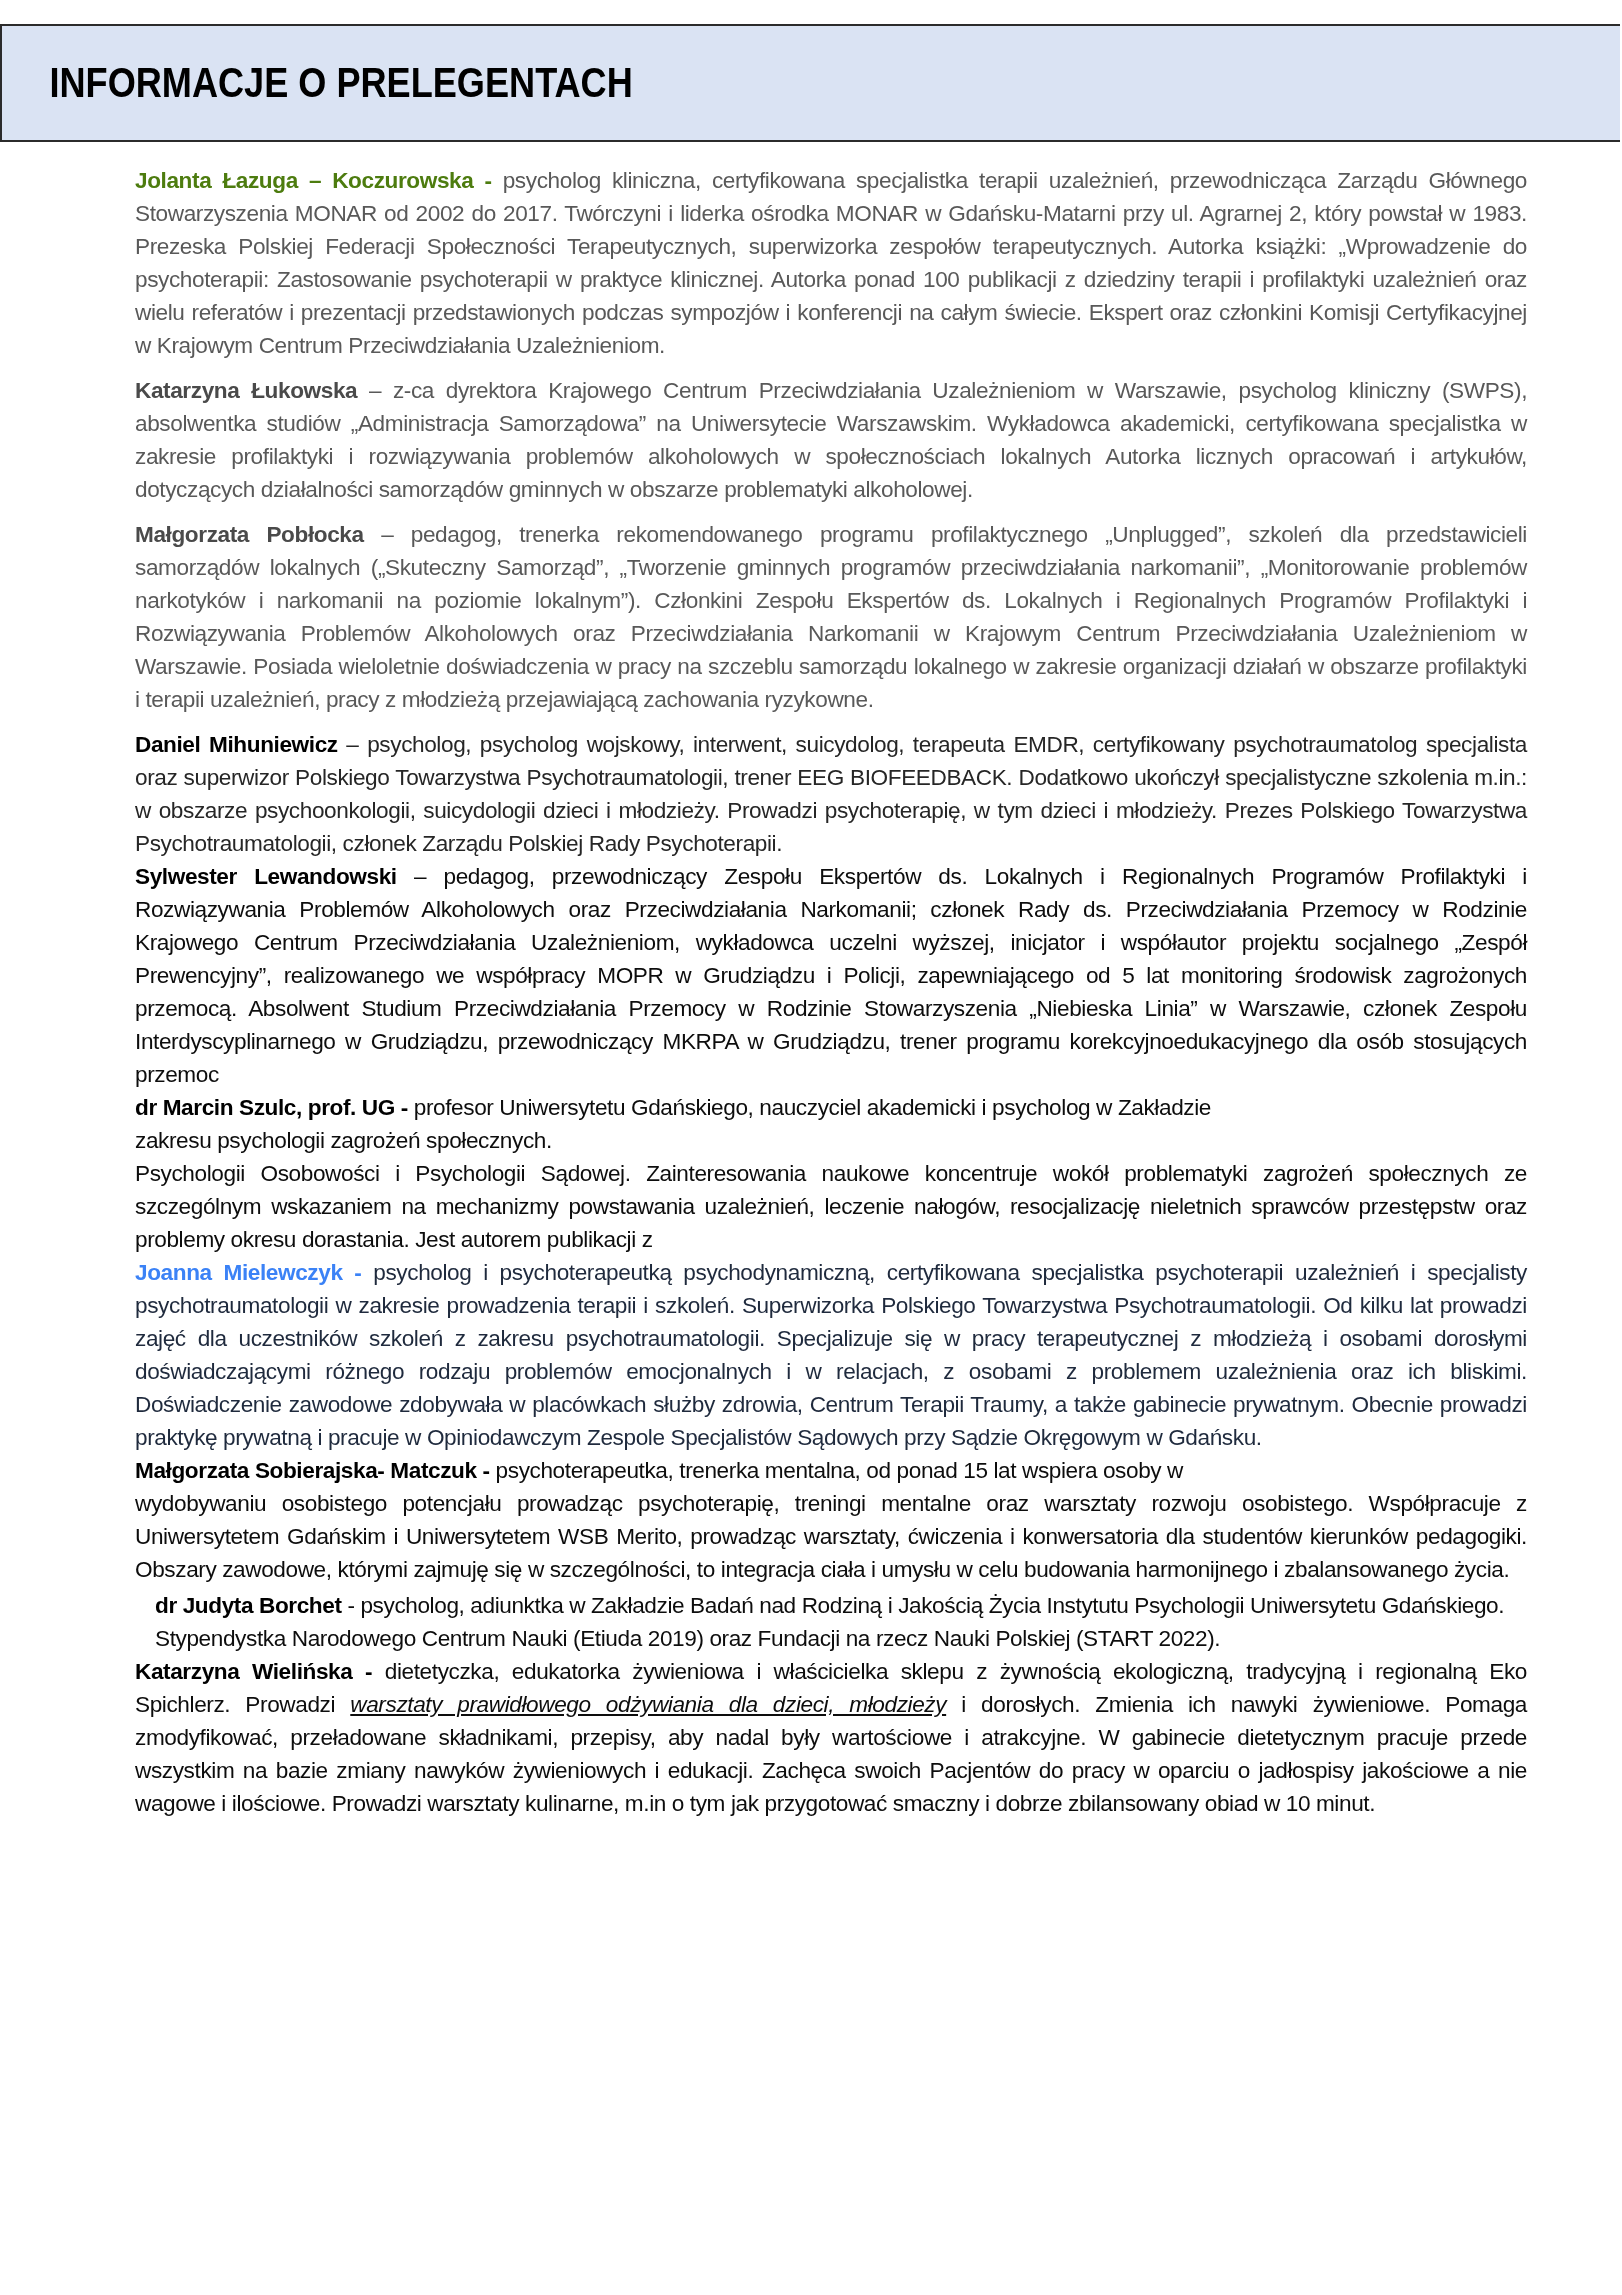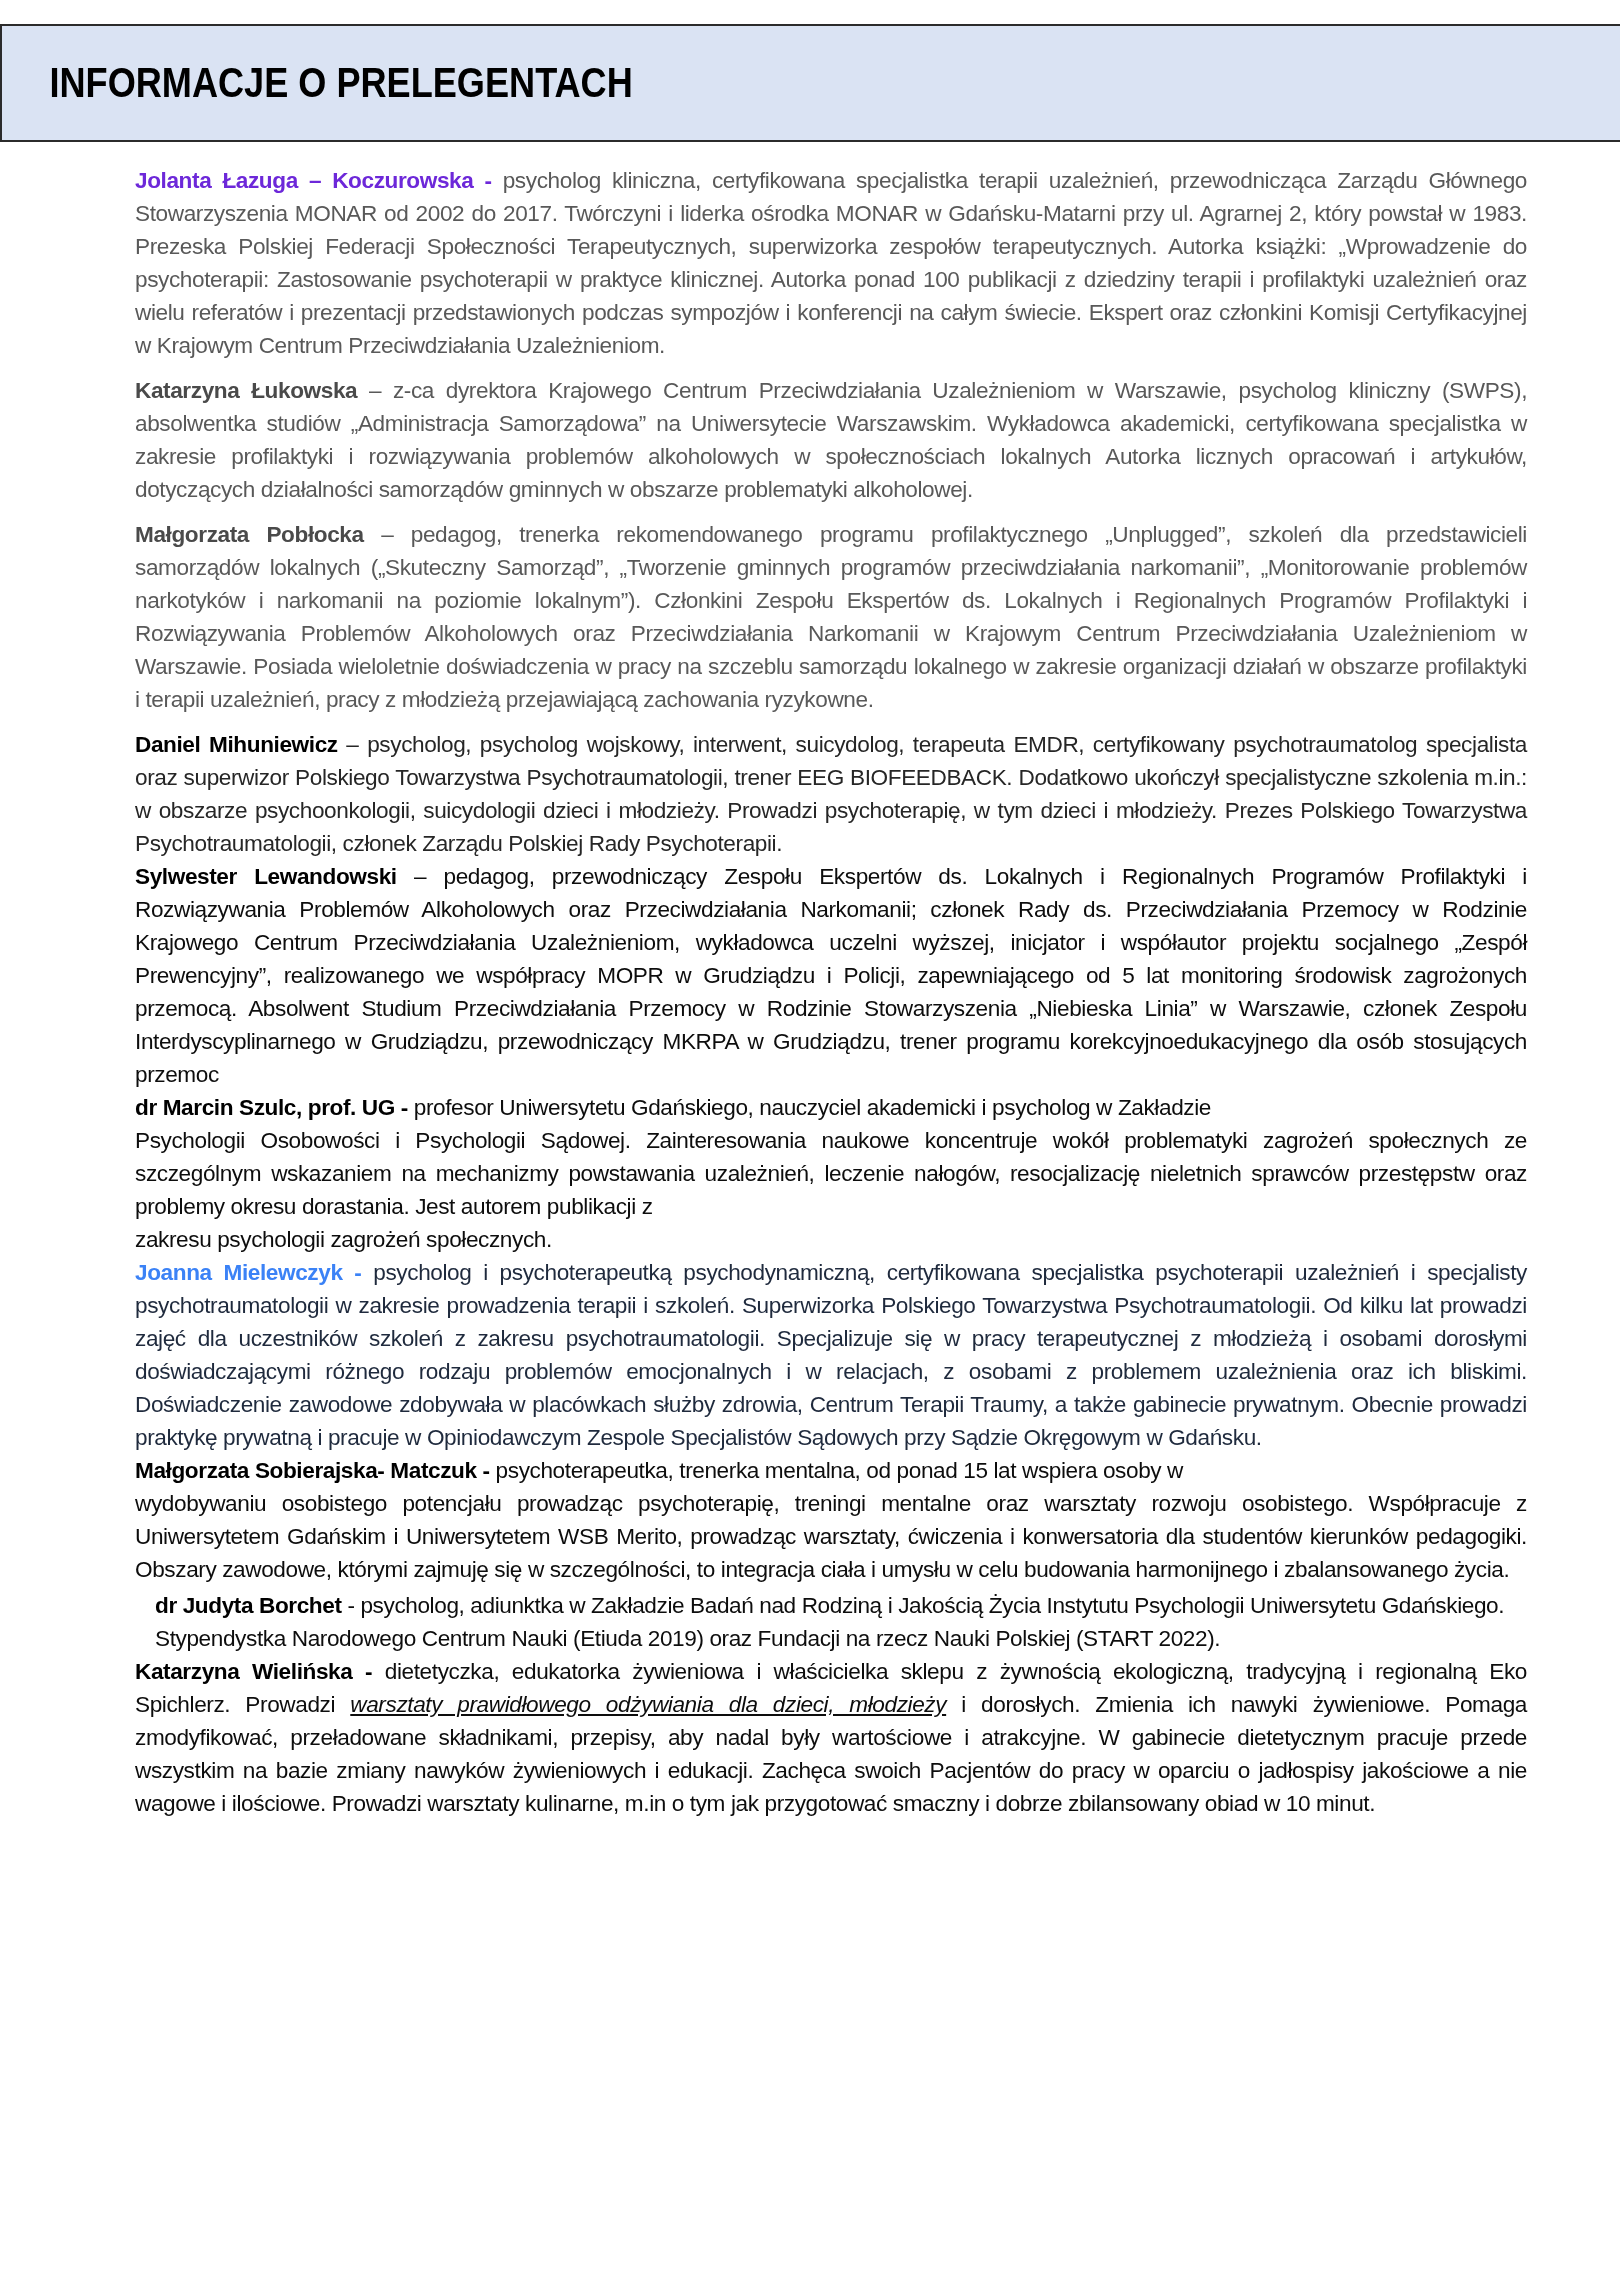--- a/index.html
+++ b/index.html
@@ -20,21 +20,21 @@
   }
   .content {
     position: absolute; left: 135px; top: 164px; width: 1392px;
   }
   .bio {
     font-size: 22.6px; line-height: 33px; text-align: justify;
     margin: 0; letter-spacing: -0.4px; word-spacing: 0px;
   }
   .bio .name { font-weight: bold; }
   .c-gray { color: #595959; }
-  .c-gray .name { color: #6d28d9; }
+  .c-gray .name { color: #4d7c0f; }
   .c-gray2 .name { color: #4a4a4a; }
   .c-gray2 { color: #595959; margin-top: 12px; }
   .c-dark { color: #262626; margin-top: 12px; }
   .c-dark .name { color: #000; }
   .c-black { color: #0d0d0d; }
   .c-black .name { color: #000; }
   .c-navy { color: #1f2a3d; }
   .c-navy .name { color: #3b82f6; }
   .left { text-align: left; }
   .u { text-decoration: underline; font-style: italic; }
@@ -65,25 +65,25 @@
     <span class="name">Daniel Mihuniewicz</span><span> – psycholog, psycholog wojskowy, interwent, suicydolog, terapeuta EMDR, certyfikowany psychotraumatolog specjalista oraz superwizor Polskiego Towarzystwa Psychotraumatologii, trener EEG BIOFEEDBACK. Dodatkowo ukończył specjalistyczne szkolenia m.in.: w obszarze psychoonkologii, suicydologii dzieci i młodzieży. Prowadzi psychoterapię, w tym dzieci i młodzieży. Prezes Polskiego Towarzystwa Psychotraumatologii, członek Zarządu Polskiej Rady Psychoterapii.</span>
   </p>
 
   <p class="bio c-black">
     <span class="name">Sylwester Lewandowski</span><span> – pedagog, przewodniczący Zespołu Ekspertów ds. Lokalnych i Regionalnych Programów Profilaktyki i Rozwiązywania Problemów Alkoholowych oraz Przeciwdziałania Narkomanii; członek Rady ds. Przeciwdziałania Przemocy w Rodzinie Krajowego Centrum Przeciwdziałania Uzależnieniom, wykładowca uczelni wyższej, inicjator i współautor projektu socjalnego „Zespół Prewencyjny”, realizowanego we współpracy MOPR w Grudziądzu i Policji, zapewniającego od 5 lat monitoring środowisk zagrożonych przemocą. Absolwent Studium Przeciwdziałania Przemocy w Rodzinie Stowarzyszenia „Niebieska Linia” w Warszawie, członek Zespołu Interdyscyplinarnego w Grudziądzu, przewodniczący MKRPA w Grudziądzu, trener programu korekcyjnoedukacyjnego dla osób stosujących przemoc</span>
   </p>
 
   <p class="bio c-black left">
     <span class="name">dr Marcin Szulc, prof. UG -</span><span> profesor Uniwersytetu Gdańskiego, nauczyciel akademicki i psycholog w Zakładzie</span>
   </p>
+  <p class="bio c-black left">
+    <span>zakresu psychologii zagrożeń społecznych.</span>
+  </p>
   <p class="bio c-black">
     <span>Psychologii Osobowości i Psychologii Sądowej. Zainteresowania naukowe koncentruje wokół problematyki zagrożeń społecznych ze szczególnym wskazaniem na mechanizmy powstawania uzależnień, leczenie nałogów, resocjalizację nieletnich sprawców przestępstw oraz problemy okresu dorastania. Jest autorem publikacji z</span>
-  </p>
-  <p class="bio c-black left">
-    <span>zakresu psychologii zagrożeń społecznych.</span>
   </p>
 
   <p class="bio c-navy">
     <span class="name">Joanna Mielewczyk -</span><span> psycholog i psychoterapeutką psychodynamiczną, certyfikowana specjalistka psychoterapii uzależnień i specjalisty psychotraumatologii w zakresie prowadzenia terapii i szkoleń. Superwizorka Polskiego Towarzystwa Psychotraumatologii. Od kilku lat prowadzi zajęć dla uczestników szkoleń z zakresu psychotraumatologii.  Specjalizuje się w pracy terapeutycznej z młodzieżą i osobami dorosłymi doświadczającymi różnego rodzaju problemów emocjonalnych i w relacjach, z osobami z problemem uzależnienia oraz ich bliskimi. Doświadczenie zawodowe zdobywała w placówkach służby zdrowia, Centrum Terapii Traumy, a także gabinecie prywatnym. Obecnie prowadzi praktykę prywatną i pracuje w Opiniodawczym Zespole Specjalistów Sądowych przy Sądzie Okręgowym w Gdańsku.</span>
   </p>
 
   <p class="bio c-black left">
     <span class="name">Małgorzata Sobierajska- Matczuk -</span><span> psychoterapeutka, trenerka mentalna, od ponad 15 lat wspiera osoby w</span>
   </p>
   <p class="bio c-black">

